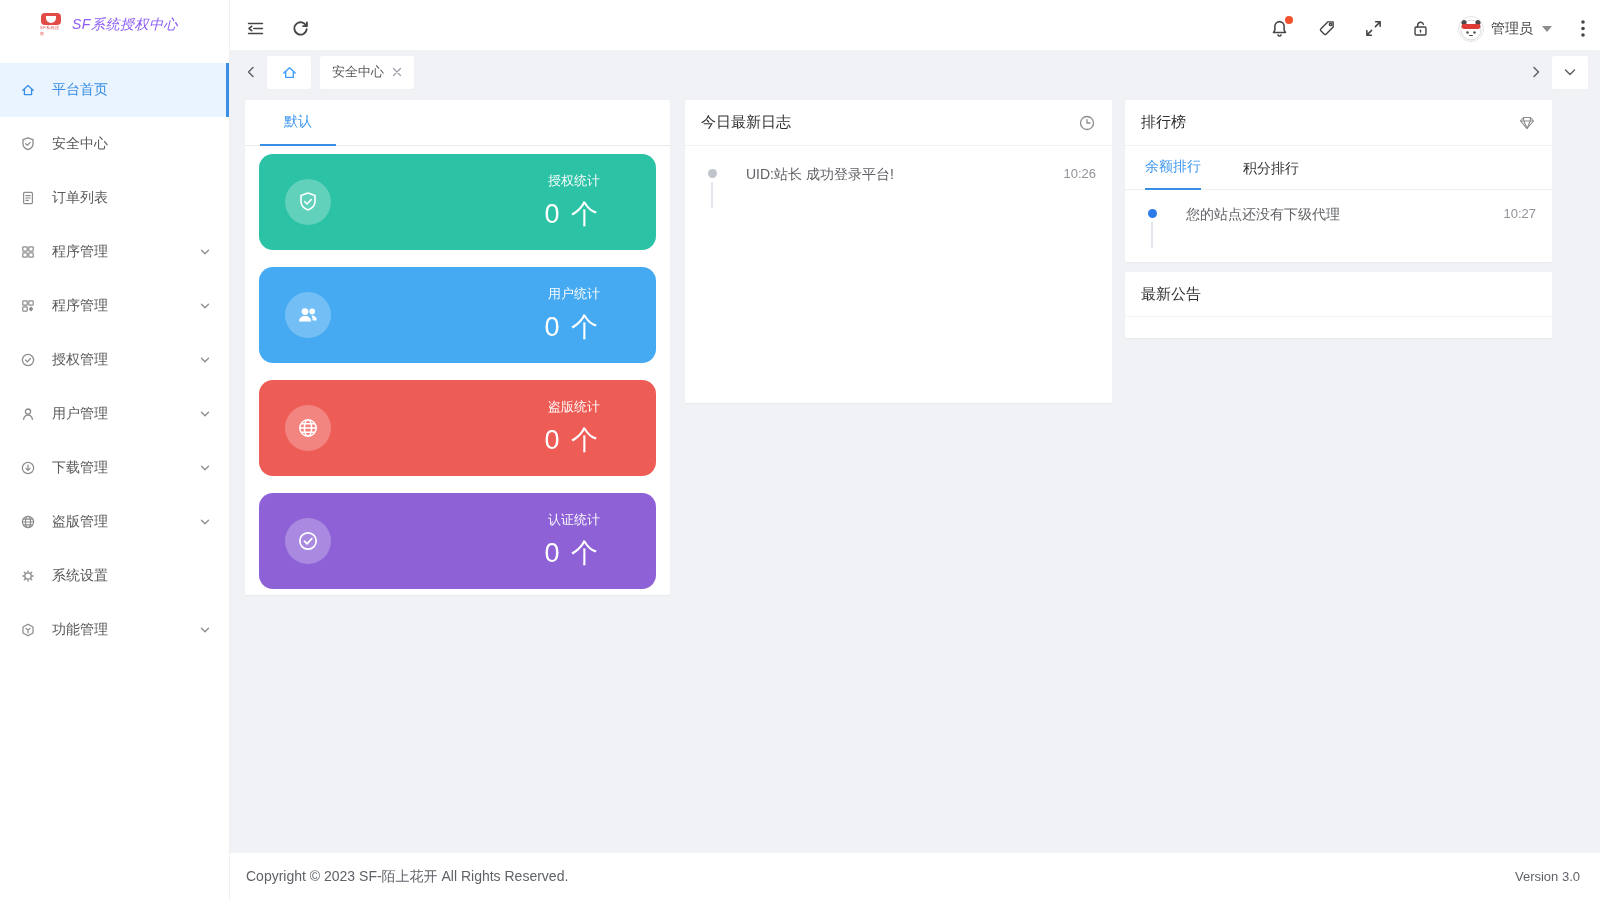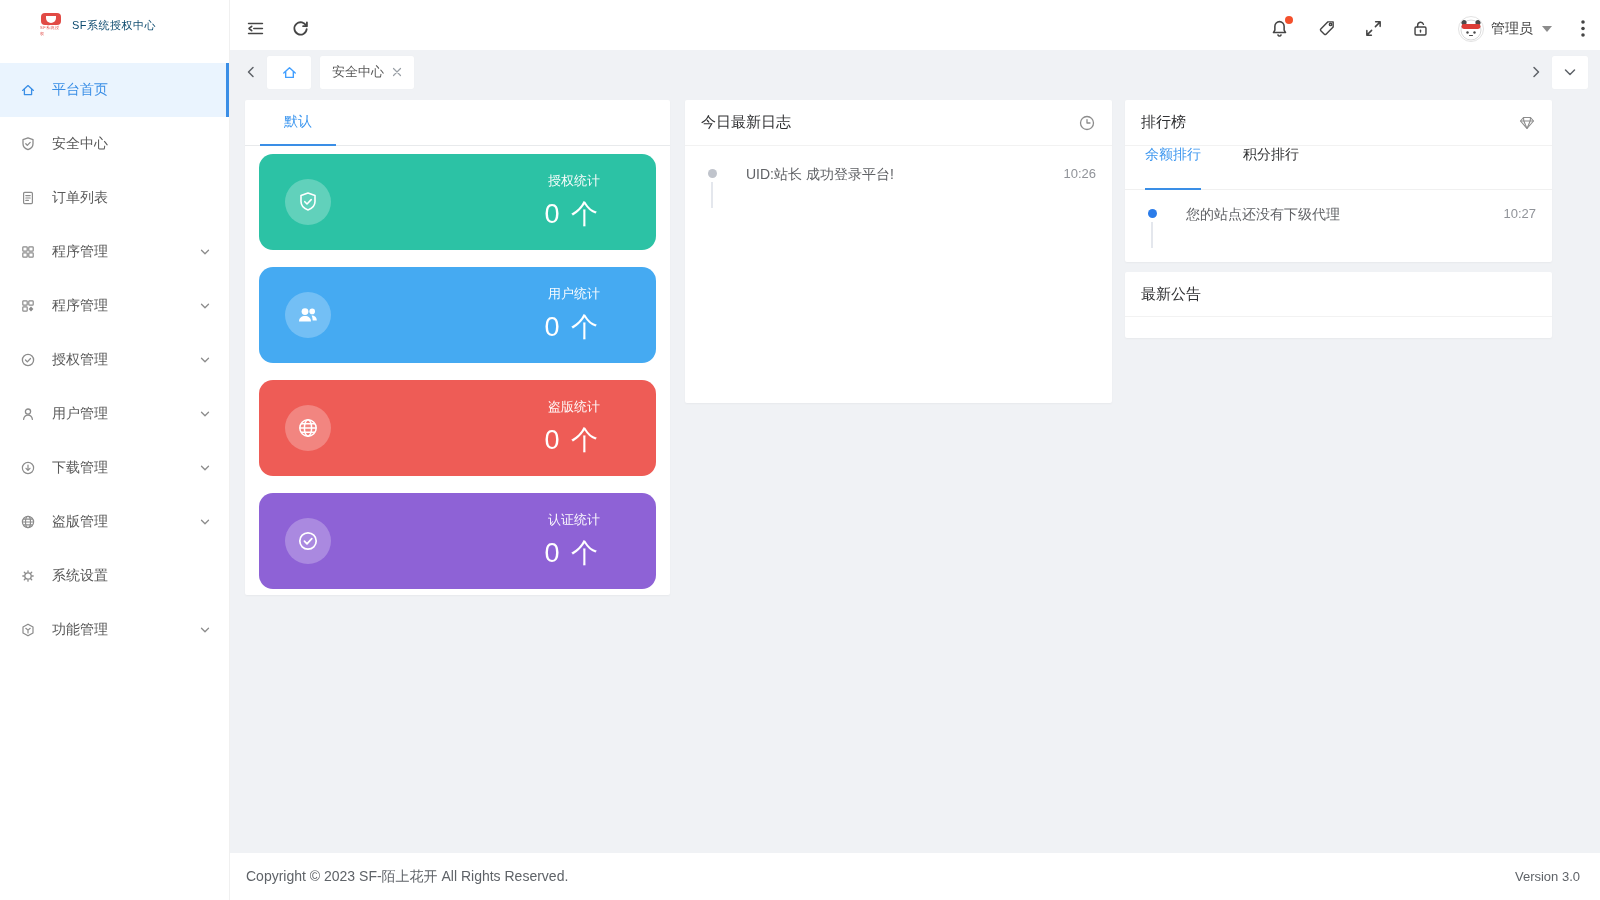--- a/index.html
+++ b/index.html
@@ -10,21 +10,21 @@
 
   
   .sidebar { position:absolute; left:0; top:0; width:230px; height:900px;
     background:#fff; border-right:1px solid #f0f0f0; z-index:5; }
   .logo-row { height:50px; display:flex; align-items:center; padding-left:40px; gap:10px; }
   .logo-badge { width:22px; height:24px; display:flex; flex-direction:column; align-items:center; }
   .logo-badge .badge { width:20px; height:17px; background:#e14a45; border-radius:4px;
     display:flex; align-items:center; justify-content:center; }
   .logo-badge .badge span { width:10px; height:7px; background:#fff; border-radius:0 0 5px 5px; display:block; }
   .logo-badge .sub { font-size:4px; color:#e14a45; line-height:6px; letter-spacing:.5px; }
-  .logo-title { font-size:11px; color:#0c4a6e; letter-spacing:.5px; }
+  .logo-title { font-size:14px; color:#8b5cf6; letter-spacing:.5px;font-style:italic; }
   .menu { padding-top:13px; }
   .menu-item { height:54px; display:flex; align-items:center; padding:0 18px 0 20px;
     color:#595959; font-size:14px; cursor:pointer; position:relative; }
   .menu-item .mi { width:16px; height:16px; margin-right:16px; color:#8c8c8c; flex:none; }
   .menu-item .lbl { flex:1; }
   .menu-item .chev { width:12px; height:12px; color:#8c8c8c; }
   .menu-item.active { background:#eaf4fe; color:#3a8ee6; }
   .menu-item.active::after { content:""; position:absolute; right:0; top:0; bottom:0;
     width:3px; background:#3a8ee6; }
   .menu-item.active .mi { color:#3a8ee6; }
@@ -83,21 +83,21 @@
   .timeline-item { display:flex; align-items:flex-start; padding:19px 16px 0 22px; font-size:14px; color:#606266;gap:11px; }
   .tl-dot-wrap { width:10px; margin-right:18px; display:flex; flex-direction:column; align-items:center; }
   .tl-dot { width:9px; height:9px; border-radius:50%; background:#c0c4cc; margin-top:4px; }
   .tl-dot.blue { background:#2b7ce9; }
   .tl-tail { width:2px; height:26px; background:#e4e7ed; margin-top:4px; }
   .tl-text { flex:1; padding-top:1px; }
   .tl-time { font-size:13px; color:#909399; padding-top:1px; }
 
   
   #panel-rank { left:1125px; top:100px; width:427px; height:162px; }
-  .rank-tabs { height:44px; display:flex; padding:0 20px;
+  .rank-tabs { height:44px; display:flex; align-items:flex-end; padding:0 20px;
     border-bottom:1px solid #f0f0f0; gap:42px; }
   .rank-tab { font-size:14px; color:#303133; padding-bottom:12px; cursor:pointer; margin-bottom:-1px; }
   .rank-tab.active { color:#3e97ef; border-bottom:2px solid #3a8ee6; }
 
   
   #panel-notice { left:1125px; top:272px; width:427px; height:66px; }
   #panel-notice .panel-hd { height:45px; }
 
   
   .footer { position:absolute; left:230px; top:853px; right:0; height:47px; background:#fff;

